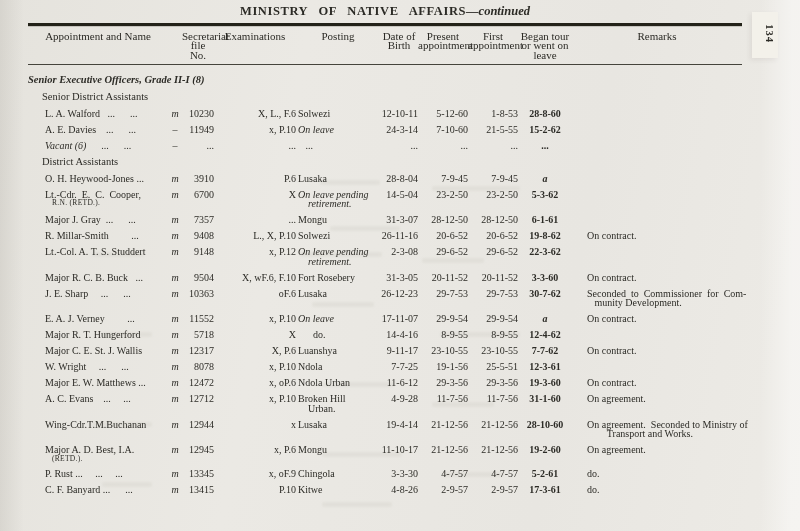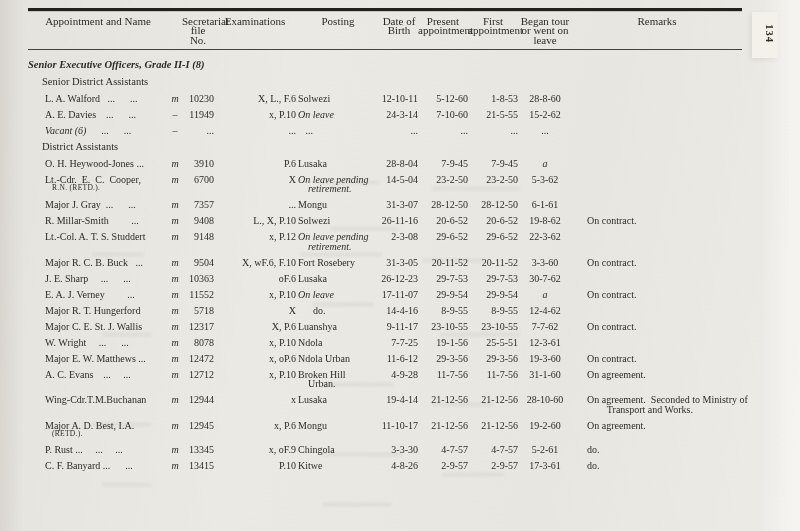--- a/index.html
+++ b/index.html
@@ -26,21 +26,21 @@
   .sec-sub{font-weight:normal;font-size:10.5px;margin:6px 0 1px 14px;}
   .tr{display:grid;grid-template-columns:140px 14px 32px 82px 84px 38px 50px 50px 54px 1fr;
     font-size:10px;line-height:9.5px;align-items:start;margin-top:6.5px;}
   .c-name{padding-left:17px;white-space:pre;}
   .c-name .l2{font-size:7.5px;line-height:8px;letter-spacing:.3px;padding-left:7px;}
   .c-m{font-style:italic;text-align:center;}
   .c-file{text-align:right;}
   .c-ex{text-align:right;white-space:pre;}
   .c-post{padding-left:2px;white-space:pre;}
   .c-dob,.c-pa,.c-fa{text-align:right;}
-  .c-bt{text-align:center;}
+  .c-bt{text-align:center;font-weight:bold;}
   .c-r{padding-left:15px;white-space:pre;}
   .it{font-style:italic;}
   .pagetab{position:absolute;right:22px;top:12px;width:26px;height:46px;background:#f3f1ea;
     box-shadow:-2px 2px 5px rgba(60,55,45,.08);}
   .pageno{position:absolute;left:8px;top:16px;font-size:10.5px;font-weight:bold;letter-spacing:1px;
     transform:rotate(90deg);transform-origin:center;display:block;}
   .ghost{position:absolute;height:5px;background:#d8d6cf;opacity:.45;filter:blur(1.3px);border-radius:2px;pointer-events:none;}
 </style>
 </head>
 <body>
@@ -59,20 +59,21 @@
     <div class="ghost" style="left: 322px; top: 382px; width: 72px;"></div>
     <div class="ghost" style="left: 432px; top: 402px; width: 62px;"></div>
     <div class="ghost" style="left: 92px; top: 422px; width: 60px;"></div>
     <div class="ghost" style="left: 322px; top: 452px; width: 80px;"></div>
     <div class="ghost" style="left: 442px; top: 472px; width: 62px;"></div>
     <div class="ghost" style="left: 102px; top: 482px; width: 50px;"></div>
     <div class="ghost" style="left: 322px; top: 502px; width: 70px;"></div>
   </div>
 
 <div class="doc">
+  <div class="title"><span>MINISTRY OF NATIVE AFFAIRS</span><span class="cont">—continued</span></div>
   <div class="rule-thick"></div>
   <div class="thead">
     <div class="th">Appointment and Name</div>
     <div class="th"></div>
     <div class="th">Secretariat
 file No.</div>
     <div class="th">Examinations</div>
     <div class="th">Posting</div>
     <div class="th">Date of
 Birth</div>
@@ -203,20 +204,22 @@
       <div class="tr">
         <div class="c-name"><span>J. E. Sharp     ...      ...</span></div>
         <div class="c-m it">m</div>
         <div class="c-file">10363</div>
         <div class="c-ex">oF.6</div>
         <div class="c-post">Lusaka</div>
         <div class="c-dob">26-12-23</div>
         <div class="c-pa">29-7-53</div>
         <div class="c-fa">29-7-53</div>
         <div class="c-bt">30-7-62</div>
+        <div class="c-r">Seconded  to  Commissioner  for  Com-
+   munity Development.</div>
       </div>
       <div class="tr">
         <div class="c-name"><span>E. A. J. Verney         ...</span></div>
         <div class="c-m it">m</div>
         <div class="c-file">11552</div>
         <div class="c-ex">x, P.10</div>
         <div class="c-post it">On leave</div>
         <div class="c-dob">17-11-07</div>
         <div class="c-pa">29-9-54</div>
         <div class="c-fa">29-9-54</div>

